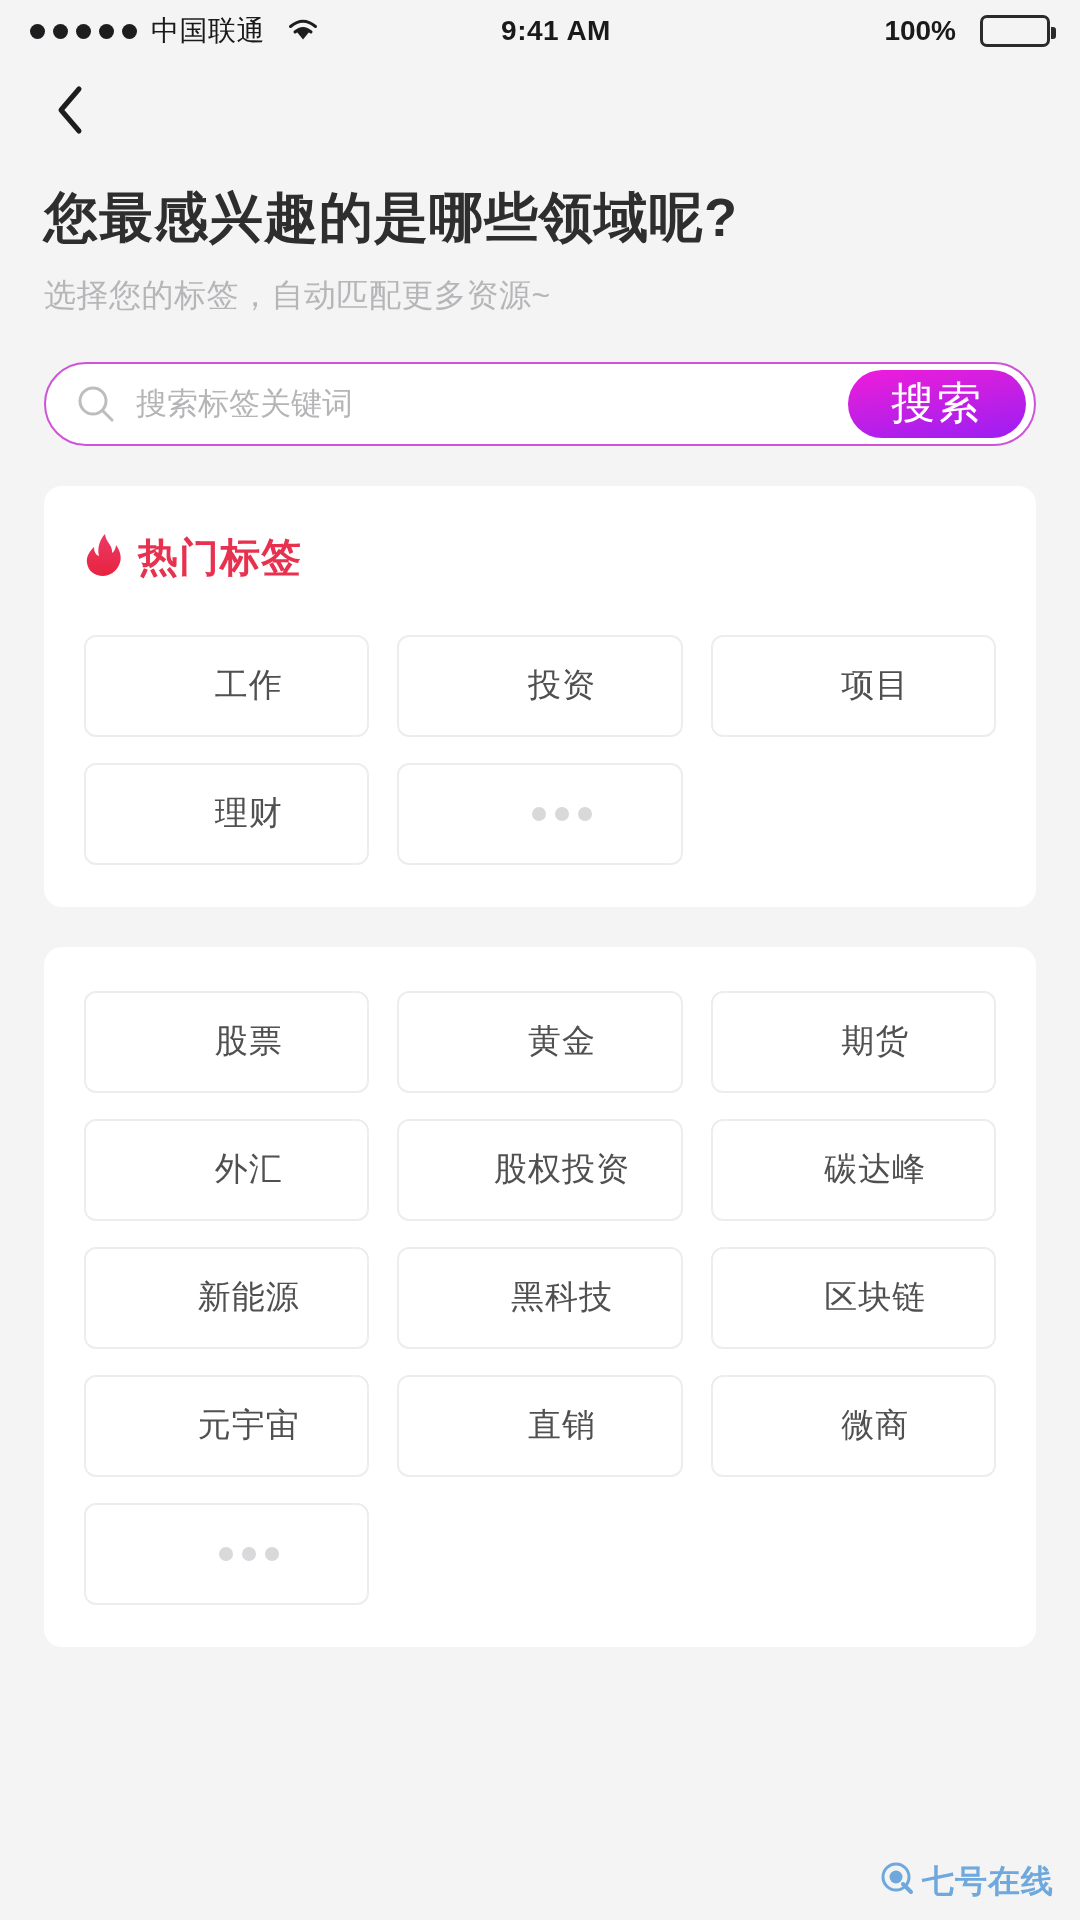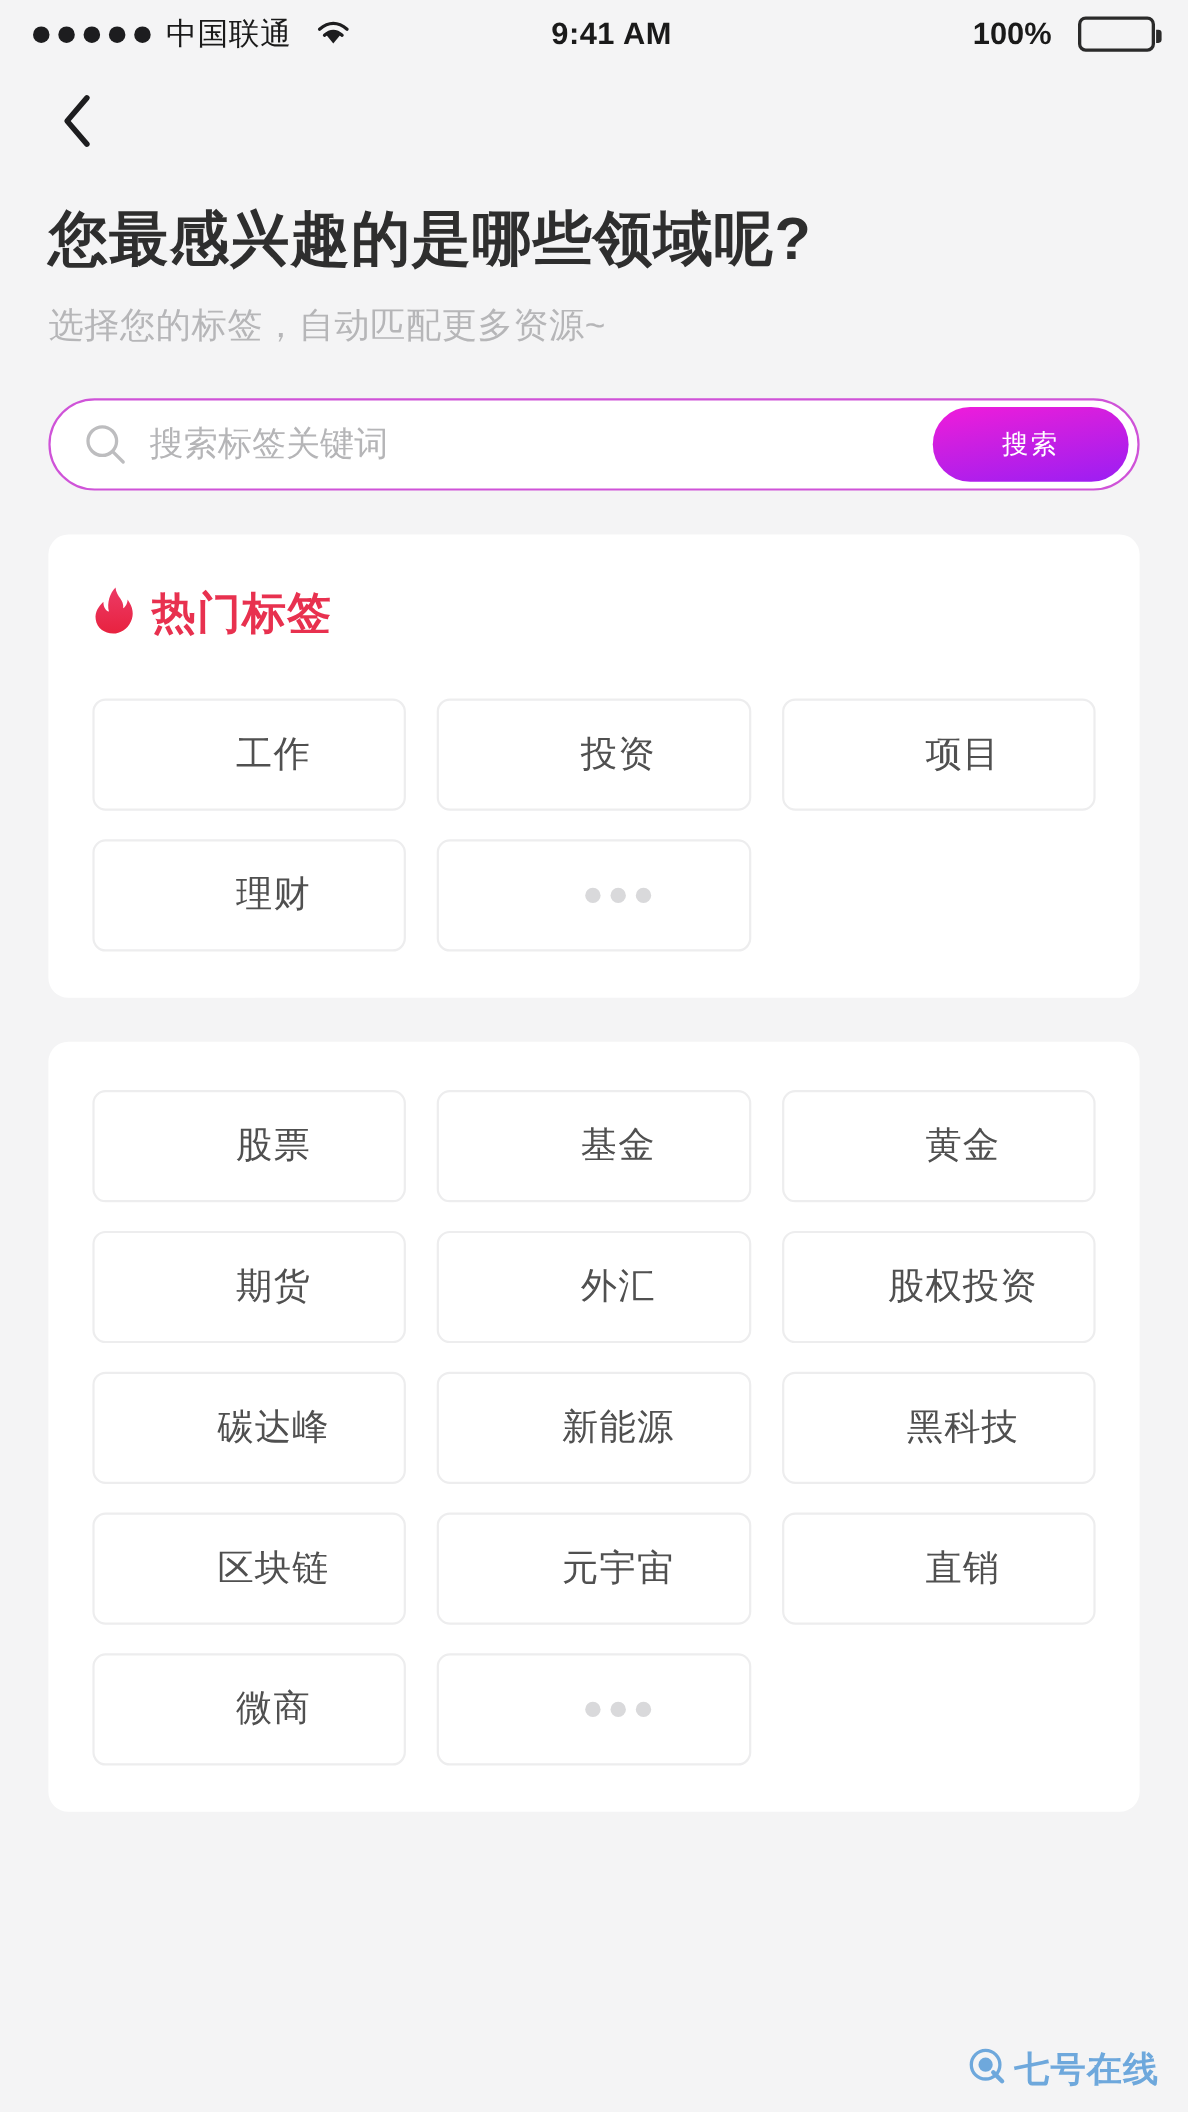--- a/index.html
+++ b/index.html
@@ -52,21 +52,21 @@
   .search-icon{ flex:0 0 auto; display:flex; align-items:center; }
   .search-input{
     flex:1; border:0; outline:0; background:transparent;
     font-size:31px; color:#333; margin-left:18px;
     font-family:inherit;
   }
   .search-input::placeholder{ color:#b5b5b7; }
   .search-btn{
     flex:0 0 auto; width:178px; height:68px; border:0; border-radius:34px;
     background:linear-gradient(170deg,#f11bdb 0%,#d01fe0 35%,#9b1ef3 100%);
-    color:#fff; font-size:24px; letter-spacing:2px; cursor:pointer;
+    color:#fff; font-size:44px; letter-spacing:2px; cursor:pointer;
     font-family:inherit; display:flex; align-items:center; justify-content:center;
   }
 
   
   .card{
     margin:40px 44px 0 44px; background:#fff; border-radius:18px;
     padding:44px 40px 42px 40px;
   }
   .card-head{ display:flex; align-items:center; gap:14px; margin-bottom:50px; }
   .card-title-hot{ font-size:40px; font-weight:bold; color:#e8314f; letter-spacing:1px; }
@@ -170,21 +170,20 @@
         <i></i>
           <i></i>
           <i></i>
       </div>
     </div>
   </div>
 
   <div class="card">
     <div class="tag-grid">
       <div class="tag">股票</div>
-      <div class="tag">基金</div>
       <div class="tag">黄金</div>
       <div class="tag">期货</div>
       <div class="tag">外汇</div>
       <div class="tag">股权投资</div>
       <div class="tag">碳达峰</div>
       <div class="tag">新能源</div>
       <div class="tag">黑科技</div>
       <div class="tag">区块链</div>
       <div class="tag">元宇宙</div>
       <div class="tag">直销</div>

